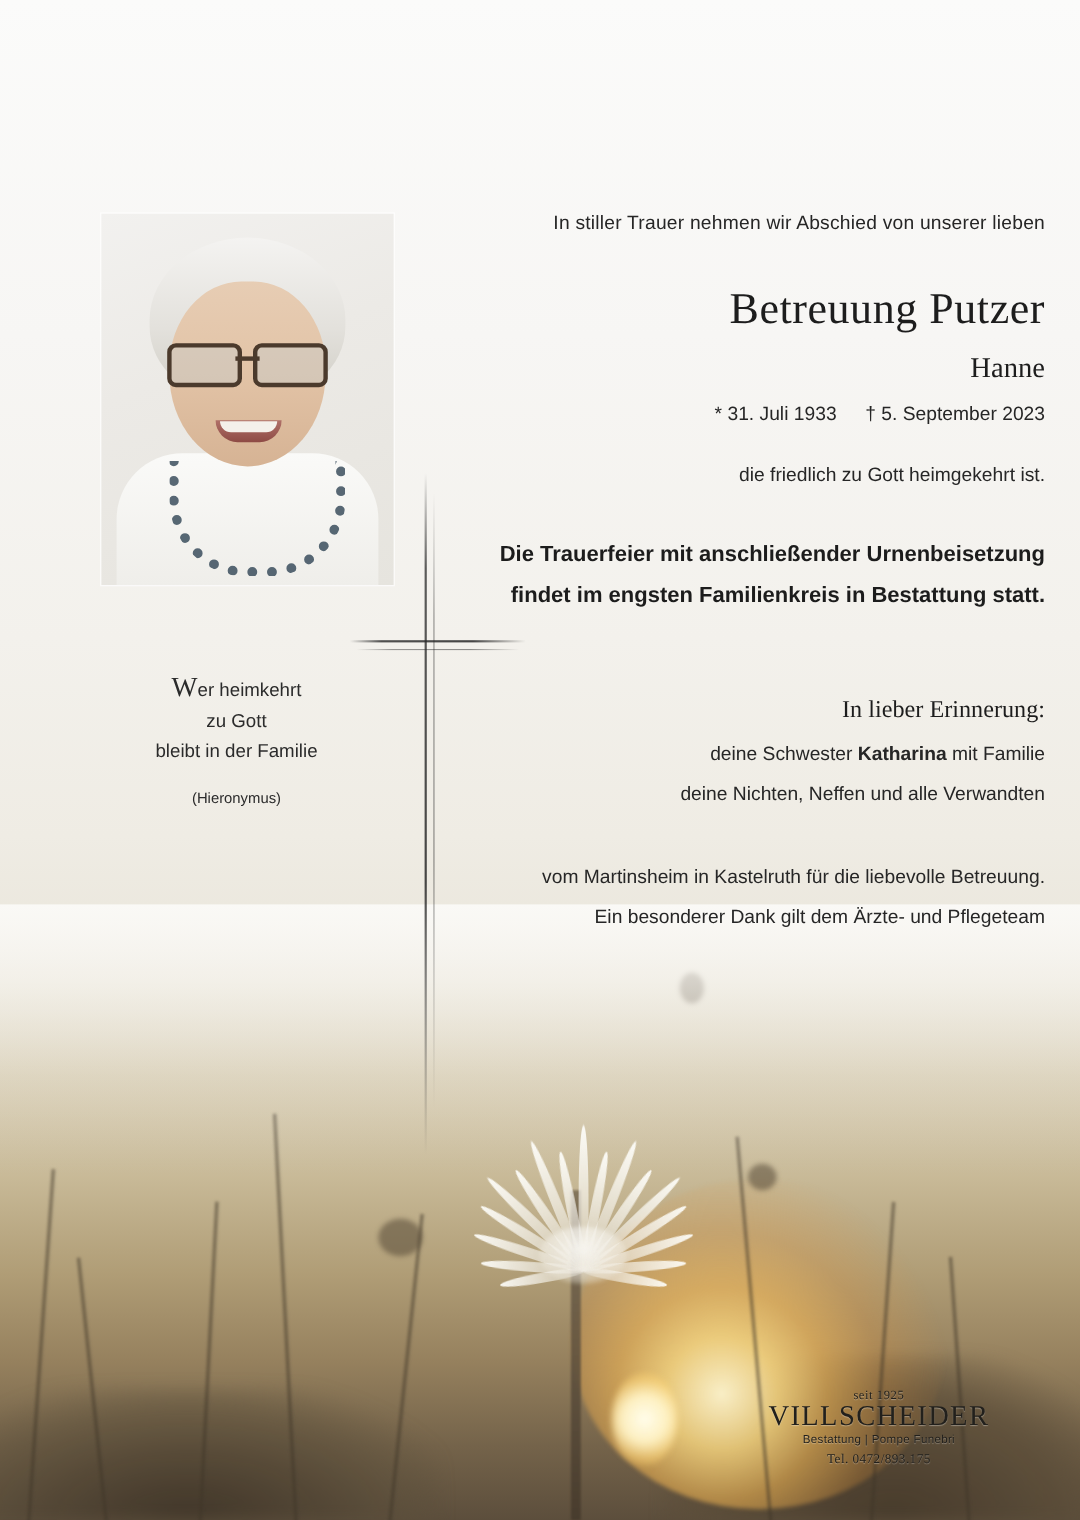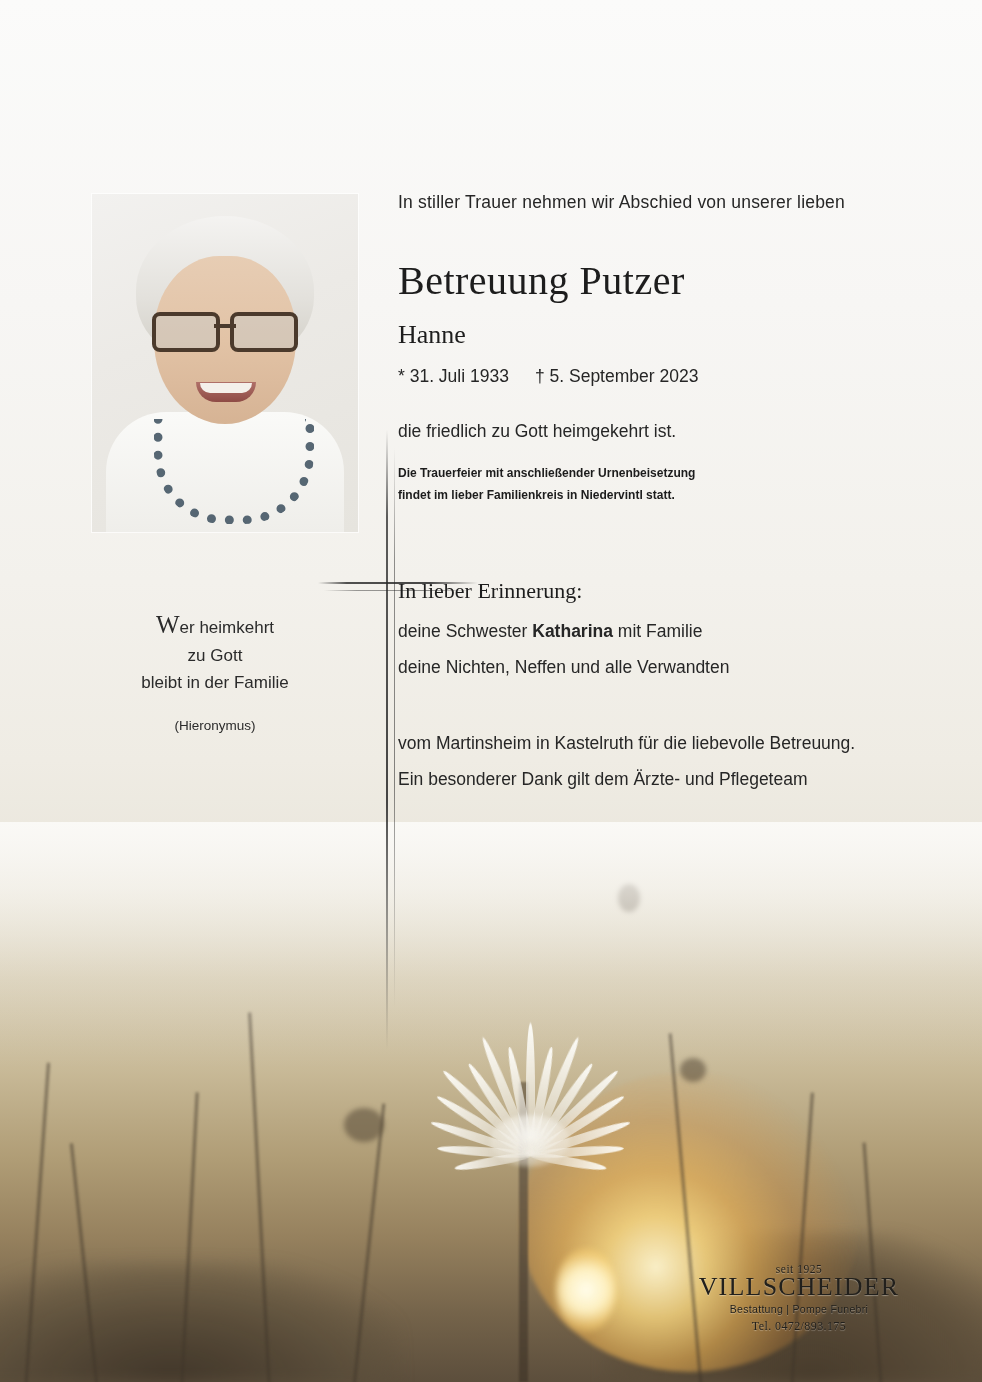--- a/index.html
+++ b/index.html
@@ -294,21 +294,21 @@
     top: 160px;
     width: 148px;
     height: 1px;
     background: linear-gradient(90deg, rgba(40,40,40,0) 0%, rgba(40,40,40,0.45) 22%, rgba(40,40,40,0.5) 70%, rgba(40,40,40,0) 100%);
   }
   .center-col {
     position: absolute;
     left: 398px;
     top: 192px;
     width: 552px;
-    text-align: left;
+    text-align: right;
     color: #262626;
   }
   .intro {
     font-size: 17.5px;
     letter-spacing: 0.2px;
   }
   .name {
     font-family: "Liberation Serif", serif;
     font-size: 40px;
     letter-spacing: 0.5px;
@@ -324,23 +324,23 @@
   .dates {
     font-size: 17.5px;
     margin-top: 16px;
   }
   .dates .gap { display: inline-block; width: 26px; }
   .line-peace {
     font-size: 17.5px;
     margin-top: 34px;
   }
   .bold-block {
-    font-size: 12px;
+    font-size: 20px;
     font-weight: bold;
-    margin-top: 20px;
+    margin-top: 44px;
     line-height: 1.85;
     color: #1c1c1c;
   }
   .place-date {
     font-size: 17.5px;
     margin-top: 40px;
   }
   .memory-head {
     font-family: Liberation Serif, serif;
     font-size: 22px;
@@ -490,21 +490,21 @@
   <div class="center-col">
     <div class="intro">In stiller Trauer nehmen wir Abschied von unserer lieben</div>
     <div class="name">Betreuung Putzer</div>
     <div class="nick">Hanne</div>
     <div class="dates">
       <span>* 31. Juli 1933</span><span class="gap"></span><span>† 5. September 2023</span>
     </div>
     <div class="line-peace">die friedlich zu Gott heimgekehrt ist.</div>
     <div class="bold-block">
       <div>Die Trauerfeier mit anschließender Urnenbeisetzung</div>
-      <div>findet im lieber Familienkreis in Niedervintl statt.</div>
+      <div>findet im engsten Familienkreis in Bestattung statt.</div>
     </div>
     <div class="memory-head">In  lieber Erinnerung:</div>
     <div class="memory-lines">
       <div><span>deine Schwester </span><b>Katharina</b><span> mit Familie</span></div>
       <div>deine Nichten, Neffen und alle Verwandten</div>
     </div>
     <div class="thanks">
       <div>vom Martinsheim in Kastelruth für die liebevolle Betreuung.</div>
       <div>Ein besonderer Dank gilt dem Ärzte- und Pflegeteam</div>
     </div>

